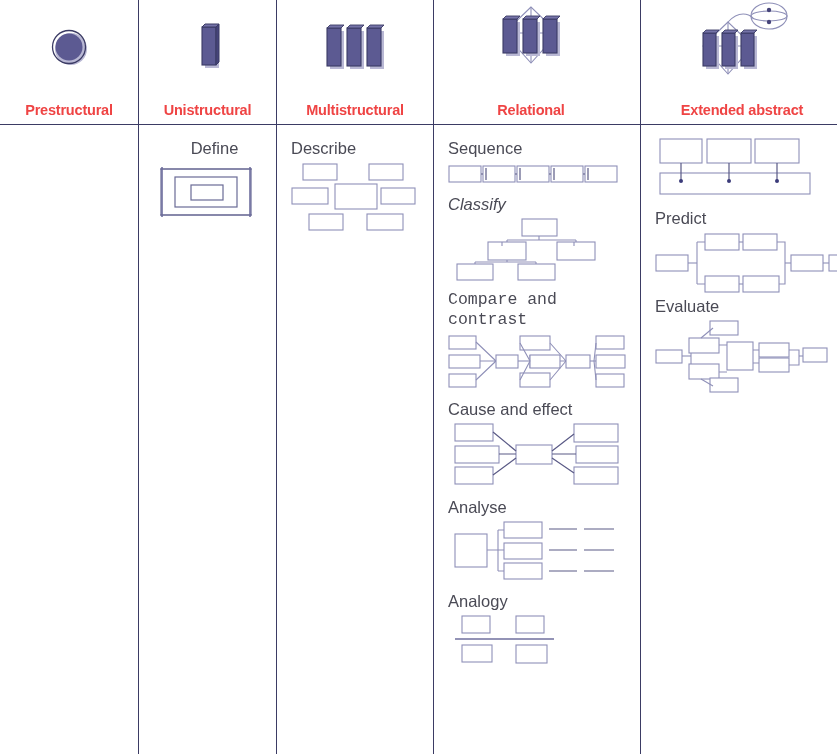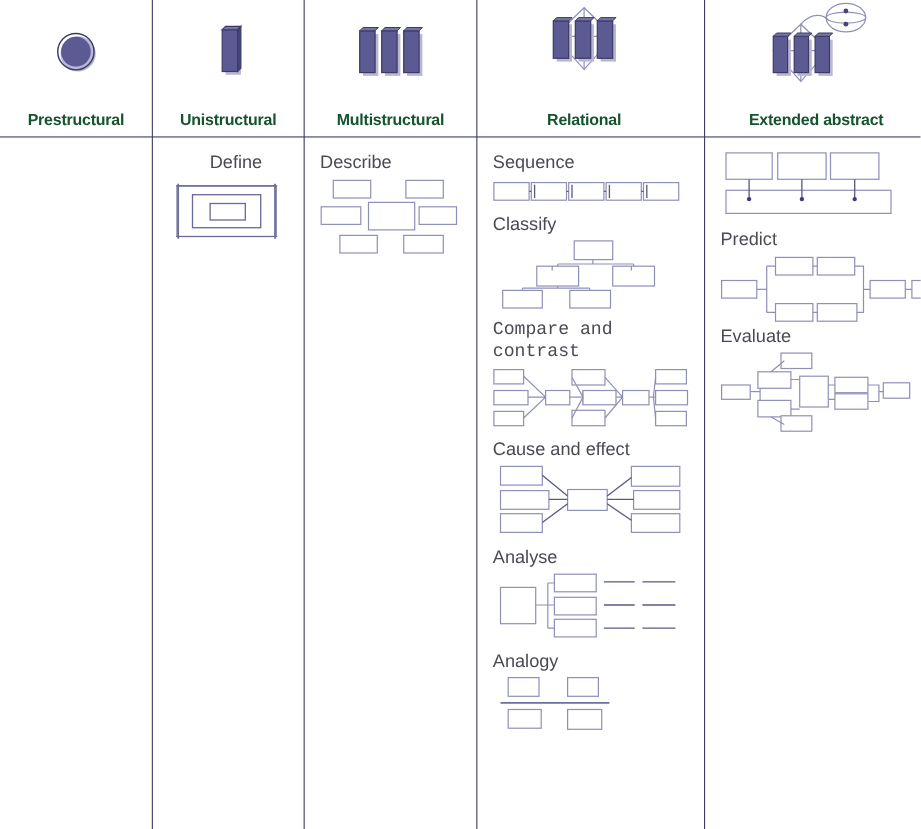--- a/index.html
+++ b/index.html
@@ -54,21 +54,21 @@
   .head-label {
     position: absolute;
     top: 96px;
     left: 0; right: 0;
     height: 28px;
     display: flex;
     align-items: center;
     justify-content: center;
     font-weight: bold;
     font-size: 14.5px;
-    color: #14532d;
+    color: #ef4444;
     letter-spacing: -0.2px;
     white-space: nowrap;
   }
 
   
   .cell-body {
     position: absolute;
     top: 126px;
     left: 0; right: 0;
     bottom: 0;
@@ -197,21 +197,21 @@
             <rect x="35" y="4" width="32" height="16" class="bx"></rect>
             <rect x="69" y="4" width="32" height="16" class="bx"></rect>
             <rect x="103" y="4" width="32" height="16" class="bx"></rect>
             <rect x="137" y="4" width="32" height="16" class="bx"></rect>
             <path d="M33 12 L35 12 M67 12 L69 12 M101 12 L103 12 M135 12 L137 12" class="ln-d"></path>
             <path d="M38 6 L38 18 M72 6 L72 18 M106 6 L106 18 M140 6 L140 18" class="ln-d"></path>
           </svg>
         </div>
       </div>
 
-      <div class="item" style="margin-top:8px;">
+      <div class="item" style="margin-top:8px;font-style:italic;">
         <div class="item-label">Classify</div>
         <div class="item-figure" style="margin-left:8px;">
           <svg width="166" height="62" viewBox="0 0 166 62" aria-hidden="true">
             <rect x="66" y="1" width="35" height="17" class="bx"></rect>
             <rect x="32" y="24" width="38" height="18" class="bx"></rect>
             <rect x="101" y="24" width="38" height="18" class="bx"></rect>
             <rect x="1" y="46" width="36" height="16" class="bx"></rect>
             <rect x="62" y="46" width="37" height="16" class="bx"></rect>
             <path d="M83 18 L83 22 M51 22 L120 22 M51 22 L51 24 M120 22 L120 24" class="ln"></path>
             <path d="M51 42 L51 44 M19 44 L80 44 M19 44 L19 46 M80 44 L80 46" class="ln"></path>

